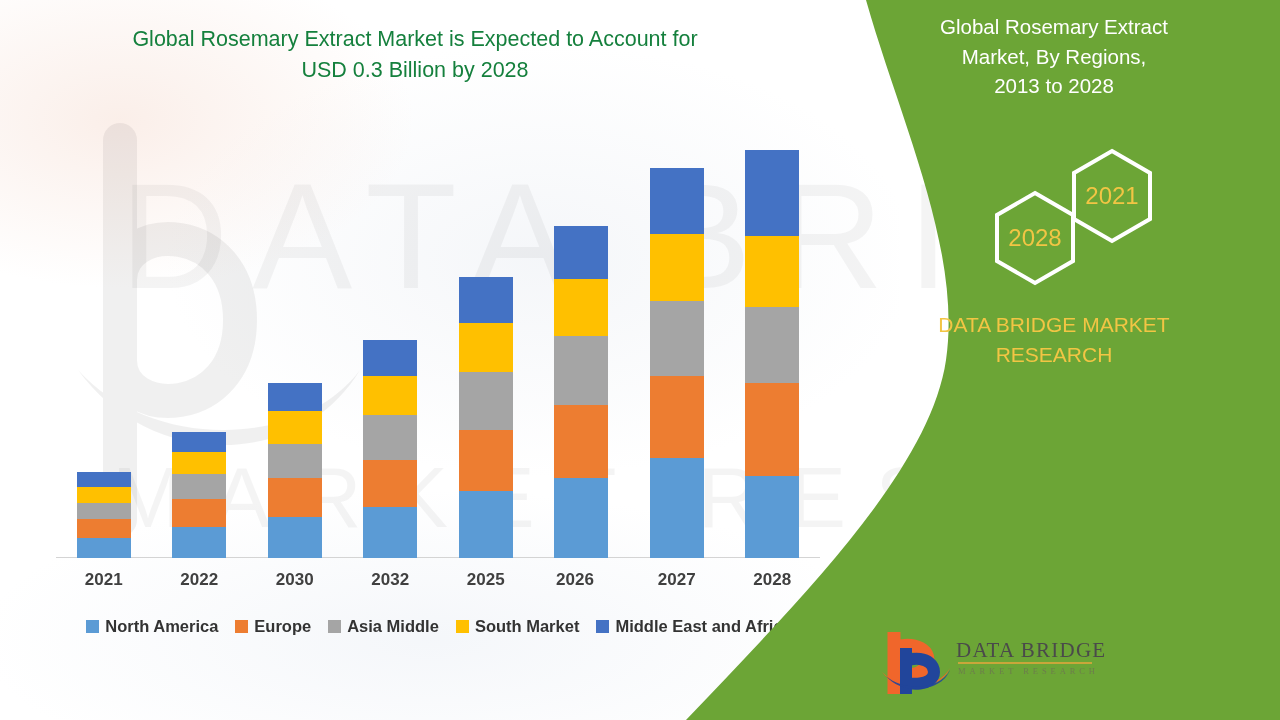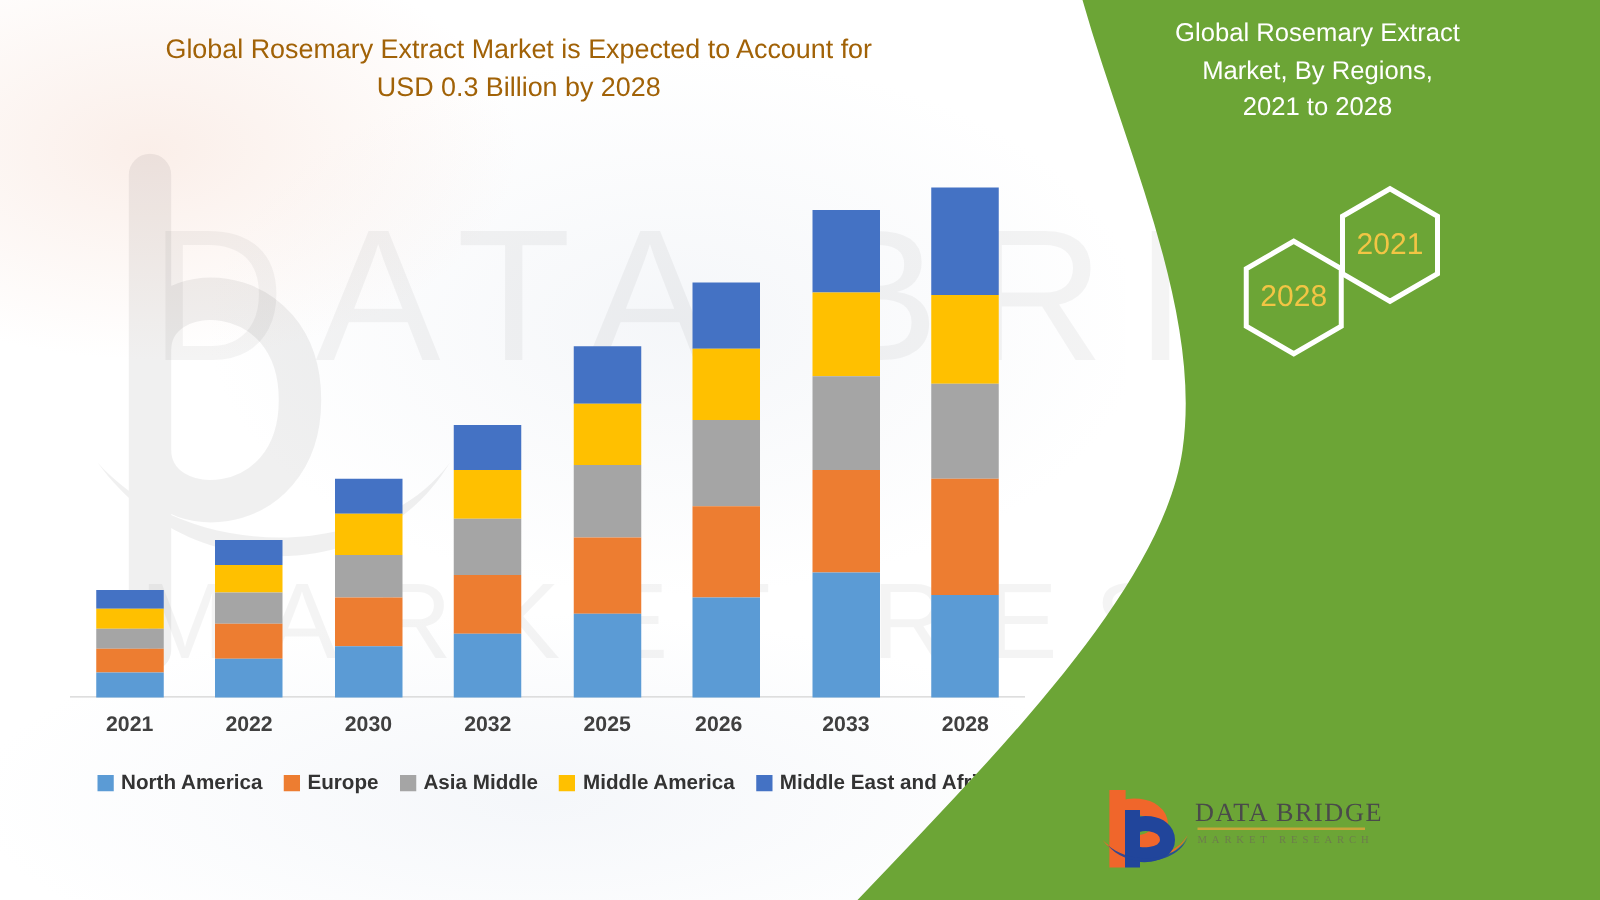--- a/index.html
+++ b/index.html
@@ -204,21 +204,21 @@
   <div id="wm-tint"></div>
 
   <svg id="wm-logo" viewBox="0 0 330 420">
     <path d="M60 20 L60 400 M60 160 C60 100 180 100 180 200 C180 300 60 300 60 240" fill="none" stroke="#000" stroke-width="34" stroke-linecap="round"></path>
     <path d="M18 250 C90 330 240 330 300 250 C240 350 90 350 18 250 Z" fill="#000"></path>
   </svg>
 
   <div class="wm" id="wm-top">DATA BRIDGE</div>
   <div class="wm" id="wm-bot">MARKET RESEARCH</div>
 
-  <div id="chart-title" style="color: #a16207;">
+  <div id="chart-title" style="color: #15803d;">
     <span>Global Rosemary Extract Market is Expected to Account for</span><br>
     <span>USD 0.3 Billion by 2028</span>
   </div>
 
   <div id="plot">
     <div id="axis-line"></div>
   <div class="bar-group" style="left: 20.75px;">
         <div class="seg" style="height: 20.4px; background: rgb(91, 155, 213);"></div>
         <div class="seg" style="height: 18.36px; background: rgb(237, 125, 49);"></div>
         <div class="seg" style="height: 16.32px; background: rgb(165, 165, 165);"></div>
@@ -276,74 +276,78 @@
       </div>
     </div>
 
   <div id="x-labels">
       <div class="x-label" style="left: 20.75px;">2021</div>
       <div class="x-label" style="left: 116.25px;">2022</div>
       <div class="x-label" style="left: 211.75px;">2030</div>
       <div class="x-label" style="left: 307.25px;">2032</div>
       <div class="x-label" style="left: 402.75px;">2025</div>
       <div class="x-label" style="left: 492px;">2026</div>
-      <div class="x-label" style="left: 593.75px;">2033</div>
+      <div class="x-label" style="left: 593.75px;">2027</div>
       <div class="x-label" style="left: 689.25px;">2028</div>
     </div>
 
   <div id="legend">
       <div class="legend-item">
         <span class="legend-swatch" style="background: rgb(91, 155, 213);"></span>
         <span class="legend-text">North America</span>
       </div>
       <div class="legend-item">
         <span class="legend-swatch" style="background: rgb(237, 125, 49);"></span>
         <span class="legend-text">Europe</span>
       </div>
       <div class="legend-item">
         <span class="legend-swatch" style="background: rgb(165, 165, 165);"></span>
         <span class="legend-text">Asia Middle</span>
       </div>
       <div class="legend-item">
         <span class="legend-swatch" style="background: rgb(255, 192, 0);"></span>
-        <span class="legend-text">Middle America</span>
+        <span class="legend-text">South Market</span>
       </div>
       <div class="legend-item">
         <span class="legend-swatch" style="background: rgb(68, 114, 196);"></span>
         <span class="legend-text">Middle East and Africa</span>
       </div>
     </div>
 
   <svg id="green-panel" viewBox="0 0 1280 720" preserveAspectRatio="none">
     <path id="green-shape" d="M 866 0 L 1280 0 L 1280 720 L 686 720
              C 800 600 930 470 946 360
              C 962 250 900 120 866 0 Z" fill="#6CA536"></path>
   </svg>
 
   <div id="panel-content">
     <div id="panel-title">
       <span>Global Rosemary Extract</span><br>
       <span>Market, By Regions,</span><br>
-      <span>2021 to 2028</span>
+      <span>2013 to 2028</span>
     </div>
 
     <div class="hex" id="hex-2028">
       <svg viewBox="0 0 84 96" width="84" height="96">
         <polygon points="42,3 80,25 80,71 42,93 4,71 4,25" fill="none" stroke="#ffffff" stroke-width="4"></polygon>
       </svg>
       <span class="hex-label" style="color: rgb(242, 197, 68);">2028</span>
     </div>
 
     <div class="hex" id="hex-2021">
       <svg viewBox="0 0 84 96" width="84" height="96">
         <polygon points="42,3 80,25 80,71 42,93 4,71 4,25" fill="#6CA536" stroke="#ffffff" stroke-width="4"></polygon>
       </svg>
       <span class="hex-label" style="color: rgb(242, 197, 68);">2021</span>
     </div>
 
+    <div id="panel-brand" style="color: rgb(242, 197, 68);">
+      <span>DATA BRIDGE MARKET</span><br>
+      <span>RESEARCH</span>
+    </div>
   </div>
 
   <div id="dbmr-logo">
     <svg width="72" height="62" viewBox="0 0 72 62">
       <path d="M14 6 L14 56 M14 20 C14 10 48 10 48 28 C48 46 14 46 14 38" fill="none" stroke="#F0662B" stroke-width="13" stroke-linecap="square"></path>
       <path d="M2 40 C20 58 58 58 70 36 C60 60 18 62 2 40 Z" fill="#F0662B"></path>
       <path d="M26 22 L26 58 M26 32 C26 24 54 24 54 40 C54 54 26 54 26 48" fill="none" stroke="#21459B" stroke-width="12" stroke-linecap="square"></path>
       <path d="M6 44 C24 60 60 58 70 38 C62 60 22 64 6 44 Z" fill="#21459B" opacity="0.9"></path>
     </svg>
     <div id="logo-wordmark">DATA BRIDGE</div>

